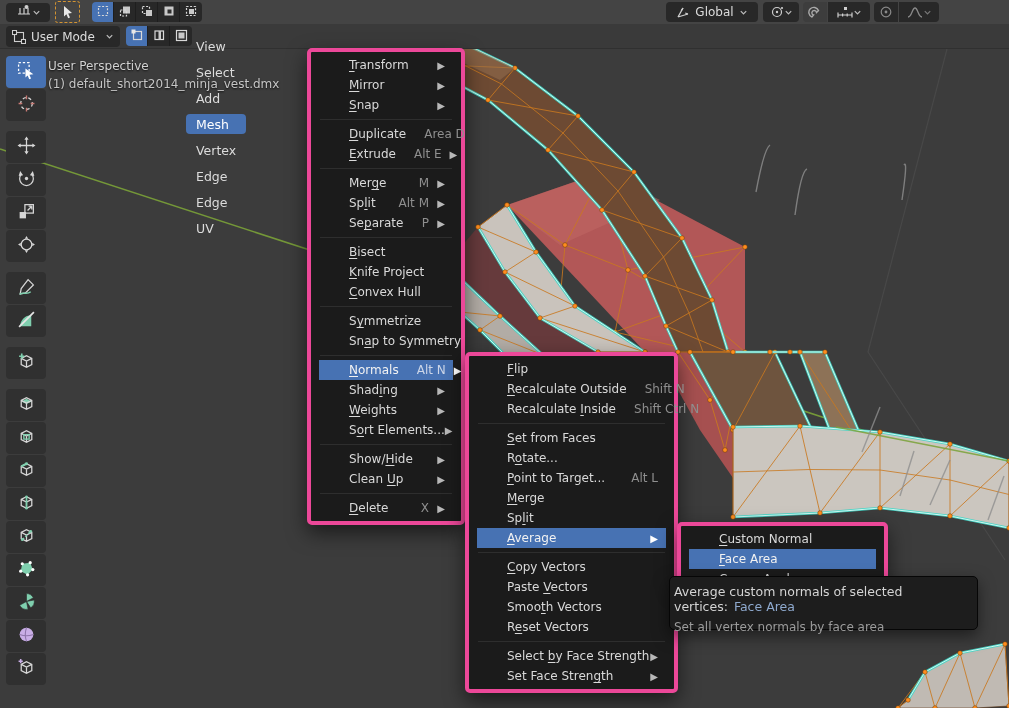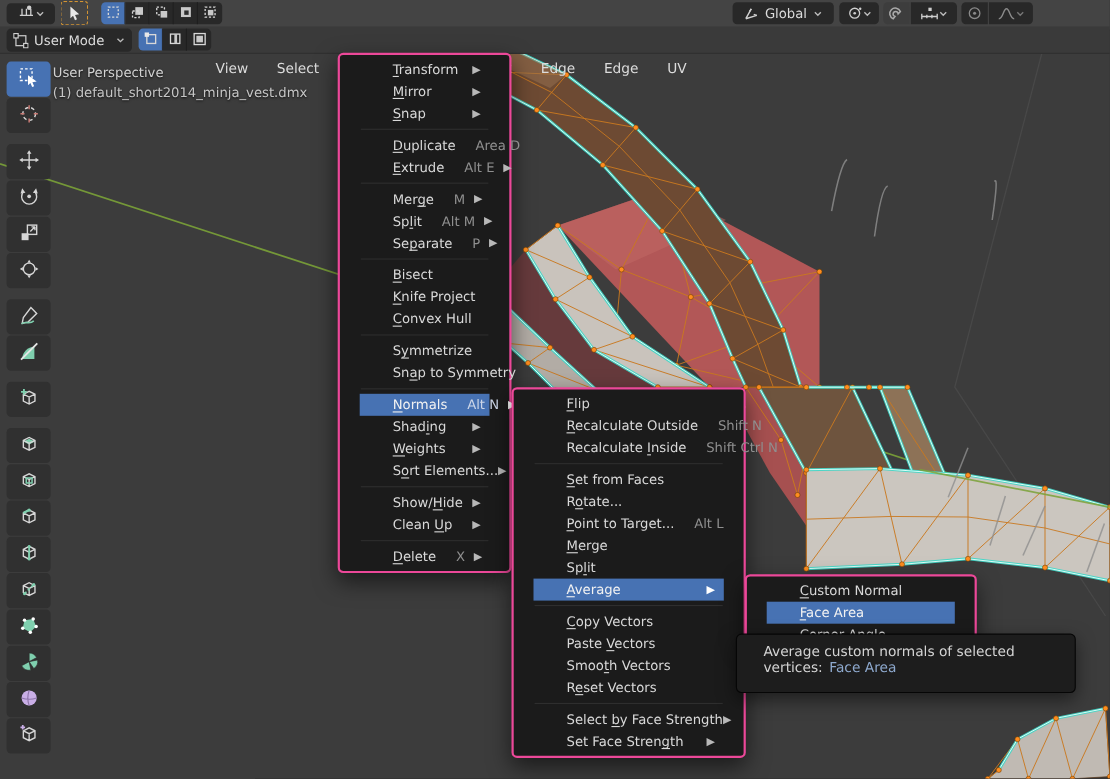--- a/index.html
+++ b/index.html
@@ -15,48 +15,48 @@
   .hdr{position:absolute; left:0; top:24px; width:1009px; height:25px; background:var(--header); border-bottom:1px solid #303030; z-index:10;}
   .bbtn{position:absolute; display:flex; align-items:center; justify-content:center; background:var(--btn); border-radius:4px; color:#d8d8d8;}
   .chev{width:9px; height:9px; flex:0 0 auto;}
   .ddlabel{font-size:12px; color:#dcdcdc; padding:0 5px;}
   .toolbtn{position:absolute; border:1px dashed #d39433; border-radius:3px; display:flex; align-items:center; justify-content:center; background:transparent;}
   .selgrp{position:absolute; display:flex;}
   .selgrp .sbtn{width:22px; height:20px; background:var(--btn); display:flex; align-items:center; justify-content:center; border-right:1px solid #1e1e1e;}
   .selgrp .sbtn:first-child{border-radius:4px 0 0 4px;}
   .selgrp .sbtn:last-child{border-radius:0 4px 4px 0; border-right:none;}
   .selgrp .sbtn.on{background:var(--accent);}
-  .menus{position:absolute; left:186px; top:27px; display:flex; gap:6px; z-index:11;}
+  .menus{position:absolute; left:186px; top:12px; display:flex; gap:6px; z-index:11;flex-direction:column;}
   .mbtn{height:20px; padding:0 10px; font-size:12.5px; color:#dcdcdc; display:flex; align-items:center; border-radius:4px;}
   .mbtn.on{background:var(--accent); color:#fff;}
 
   
   .tools{position:absolute; left:6px; top:56px; width:42px; display:flex; flex-direction:column; z-index:6;}
   .tool{width:40px; height:32px; margin-bottom:1px; background:#303030; border-radius:4px; display:flex; align-items:center; justify-content:center;}
   .tool.on{background:var(--accent);}
   .tool.gap{margin-top:9px;}
 
   
   #vp{position:absolute; left:0; top:49px; z-index:1;}
   .vplabel{position:absolute; left:48px; z-index:5; font-size:12px; color:#d2d2d2; text-shadow:0 1px 2px rgba(0,0,0,.8);}
 
   
-  .panel{position:absolute; background:var(--menubg); border:2px solid #ec4899; border-radius:5px; box-shadow:0 8px 20px rgba(0,0,0,.55); padding:3px 18px; font-size:12px; color:var(--text);}
+  .panel{position:absolute; background:var(--menubg); border:4px solid #ec4899; border-radius:5px; box-shadow:0 8px 20px rgba(0,0,0,.55); padding:3px 8px; font-size:12px; color:var(--text);}
   .mrow{height:20px; display:flex; align-items:center; padding:0 8px 0 30px; white-space:nowrap;}
   .mrow.hl{background:var(--accent); color:#f2f2f2;}
   .mrow .lab .acc{text-decoration:underline; text-underline-offset:2px;}
   .mrow .sc{margin-left:auto; color:var(--shortcut); padding-left:18px;}
   .mrow.hl .sc{color:#ccd6e8;}
   .mrow .arr{color:#b8b8b8; font-size:10px; margin-left:8px; width:8px; text-align:right;}
   .mrow .arr.solo{margin-left:auto;}
   .mrow.hl .arr{color:#fff;}
   .sep{height:1px; background:#2e2e2e; margin:4px 1px;}
 
   
-  .tooltip{position:absolute; left:669px; top:576px; width:309px; height:54px; background:#1d1d1d; border:1px solid #060606; border-radius:5px; padding:7px 24px; z-index:30; box-shadow:0 6px 16px rgba(0,0,0,.5);}
+  .tooltip{position:absolute; left:669px; top:576px; width:309px; height:54px; background:#1d1d1d; border:1px solid #060606; border-radius:5px; padding:7px 4px; z-index:30; box-shadow:0 6px 16px rgba(0,0,0,.5);}
   .tooltip .l1{font-size:12.5px; color:#d4d4d4;}
   .tooltip .l1 .val{color:#8ea9ce; padding-left:6px;}
   .tooltip .l2{font-size:12px; color:#9b9b9b; margin-top:6px;}
 </style>
 </head>
 <body>
 
 <div id="stage">
 
   <svg id="vp" width="1009" height="659">
@@ -674,14 +674,15 @@
       <div class="mrow hl">
         <span class="lab"><span class="acc">F</span>ace Area</span>
       </div>
       <div class="mrow">
         <span class="lab"><span class="acc">C</span>orner Angle</span>
       </div>
     </div>
 
   <div class="tooltip">
     <div class="l1"><span>Average custom normals of selected vertices:</span><span class="val">Face Area</span></div>
+    <div class="l2">Set all vertex normals by face area</div>
   </div>
 </div>
 
 </body></html>

